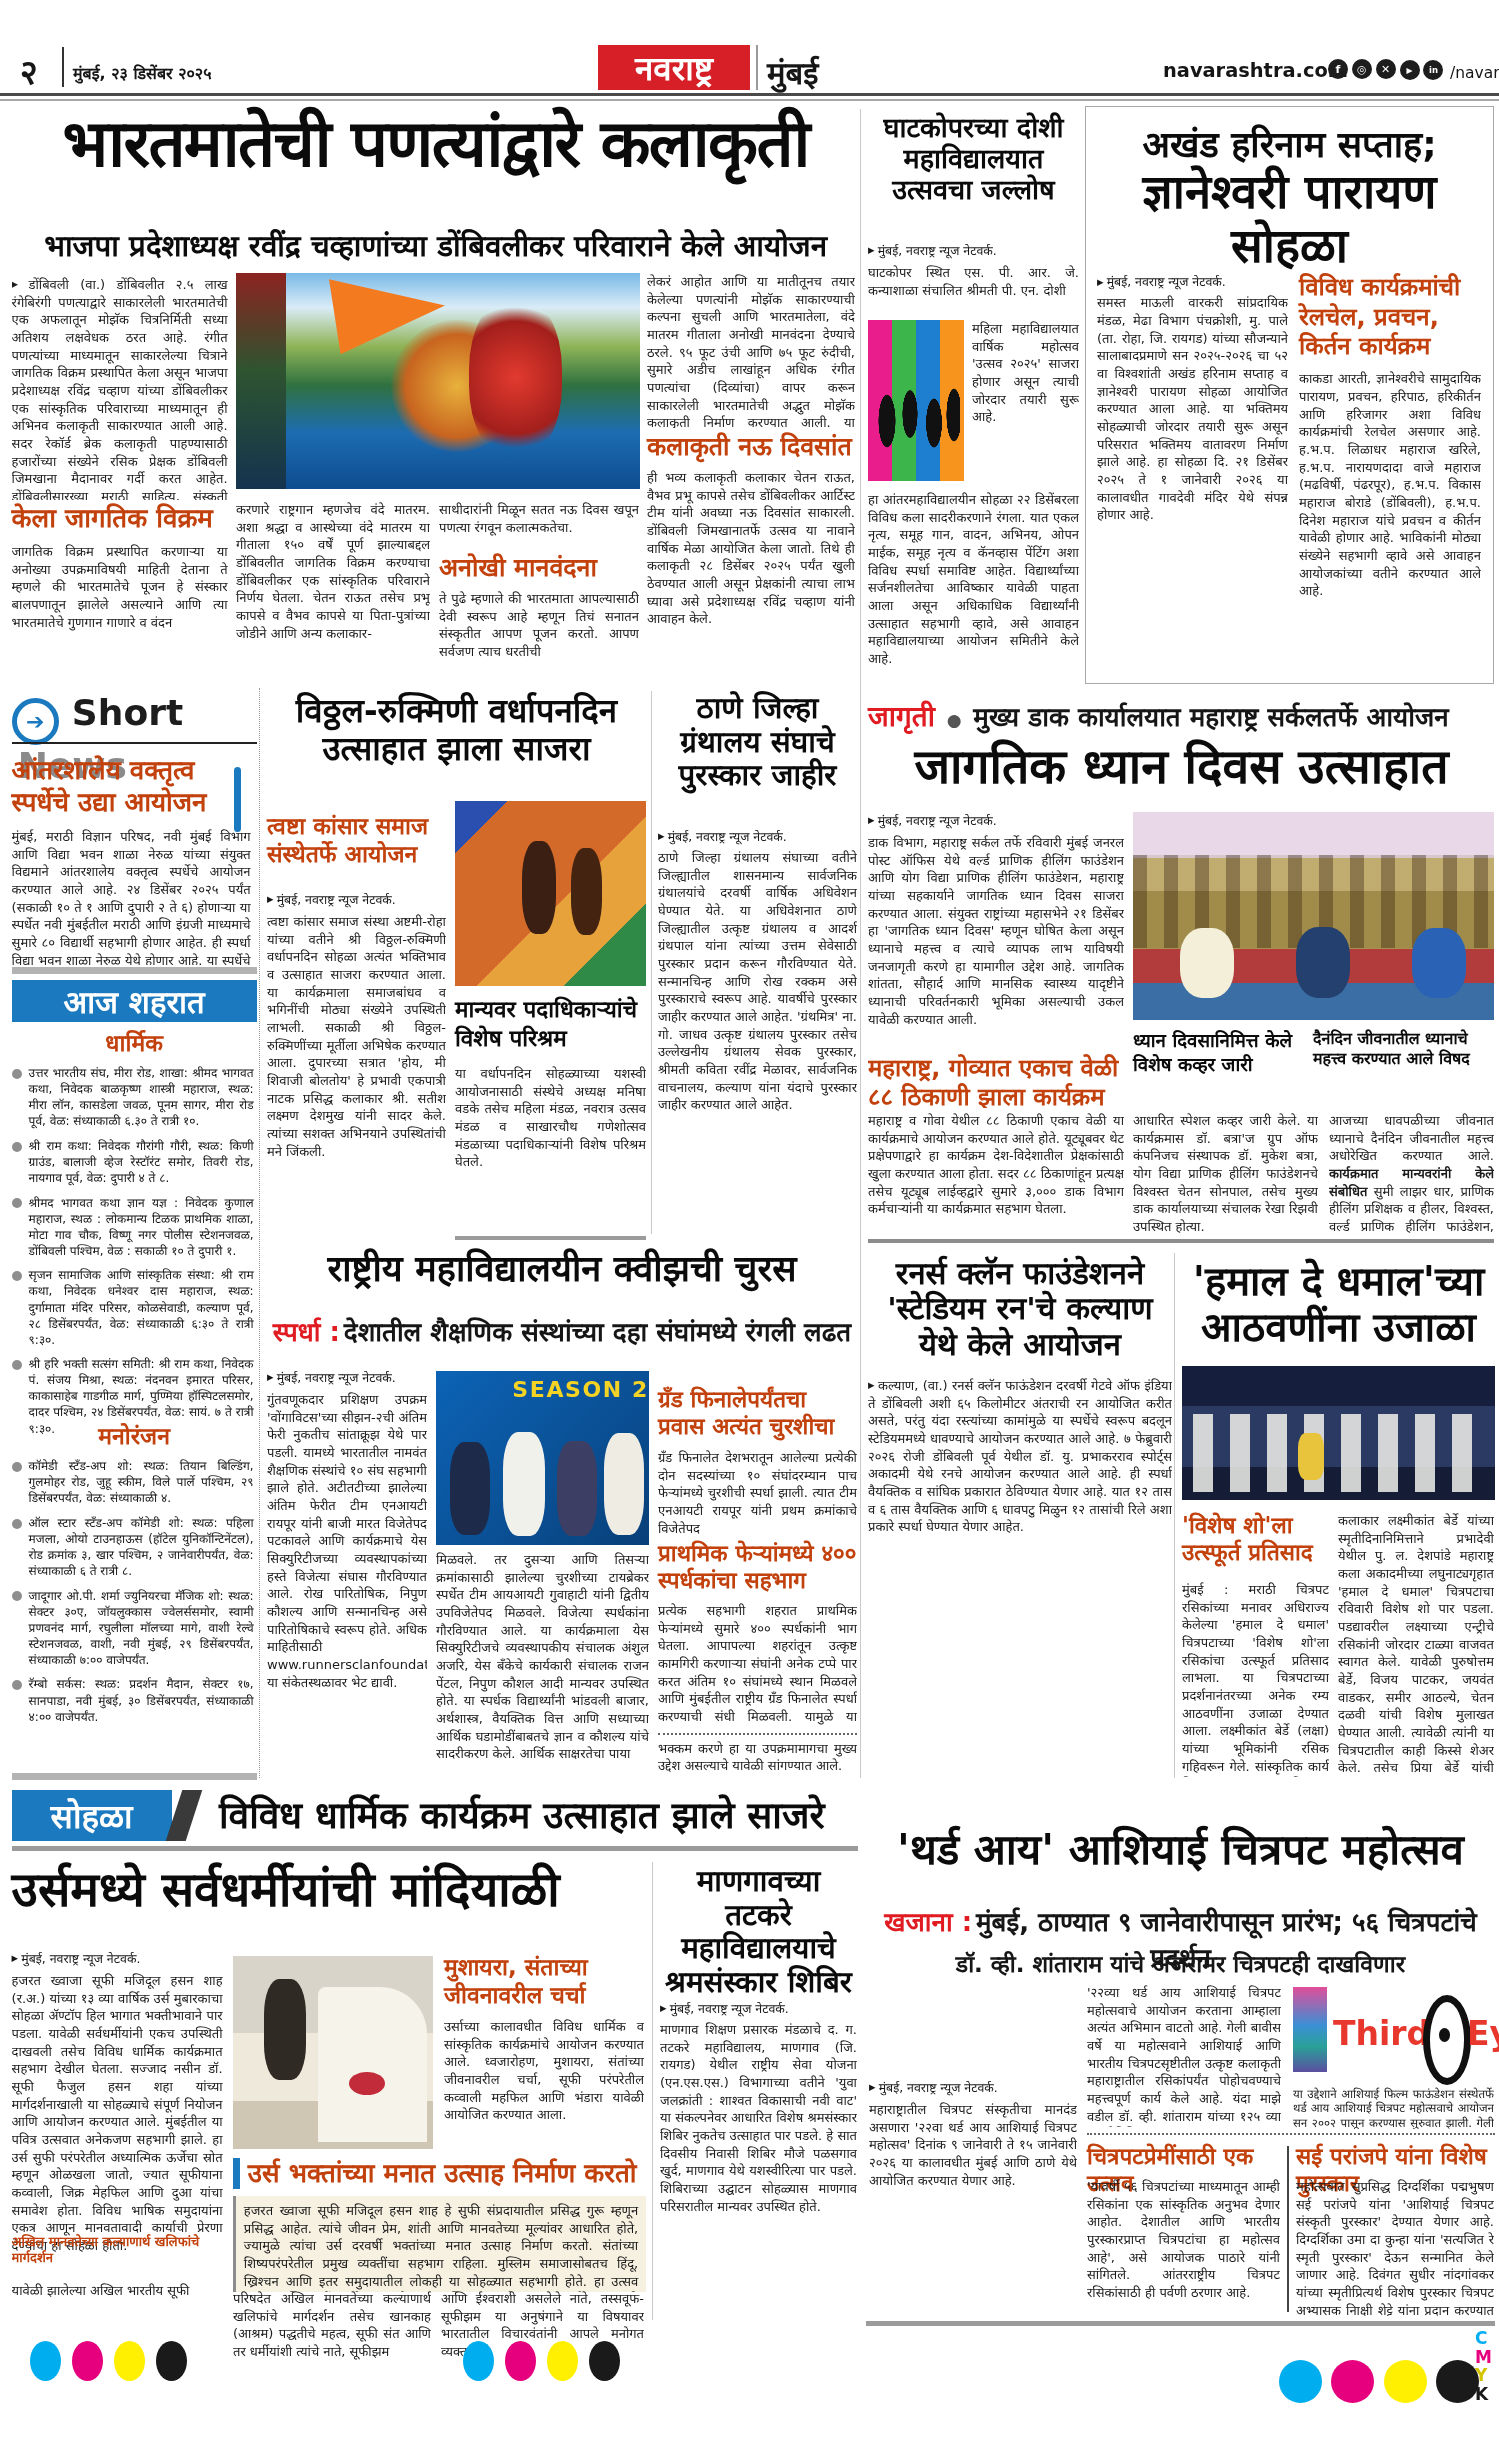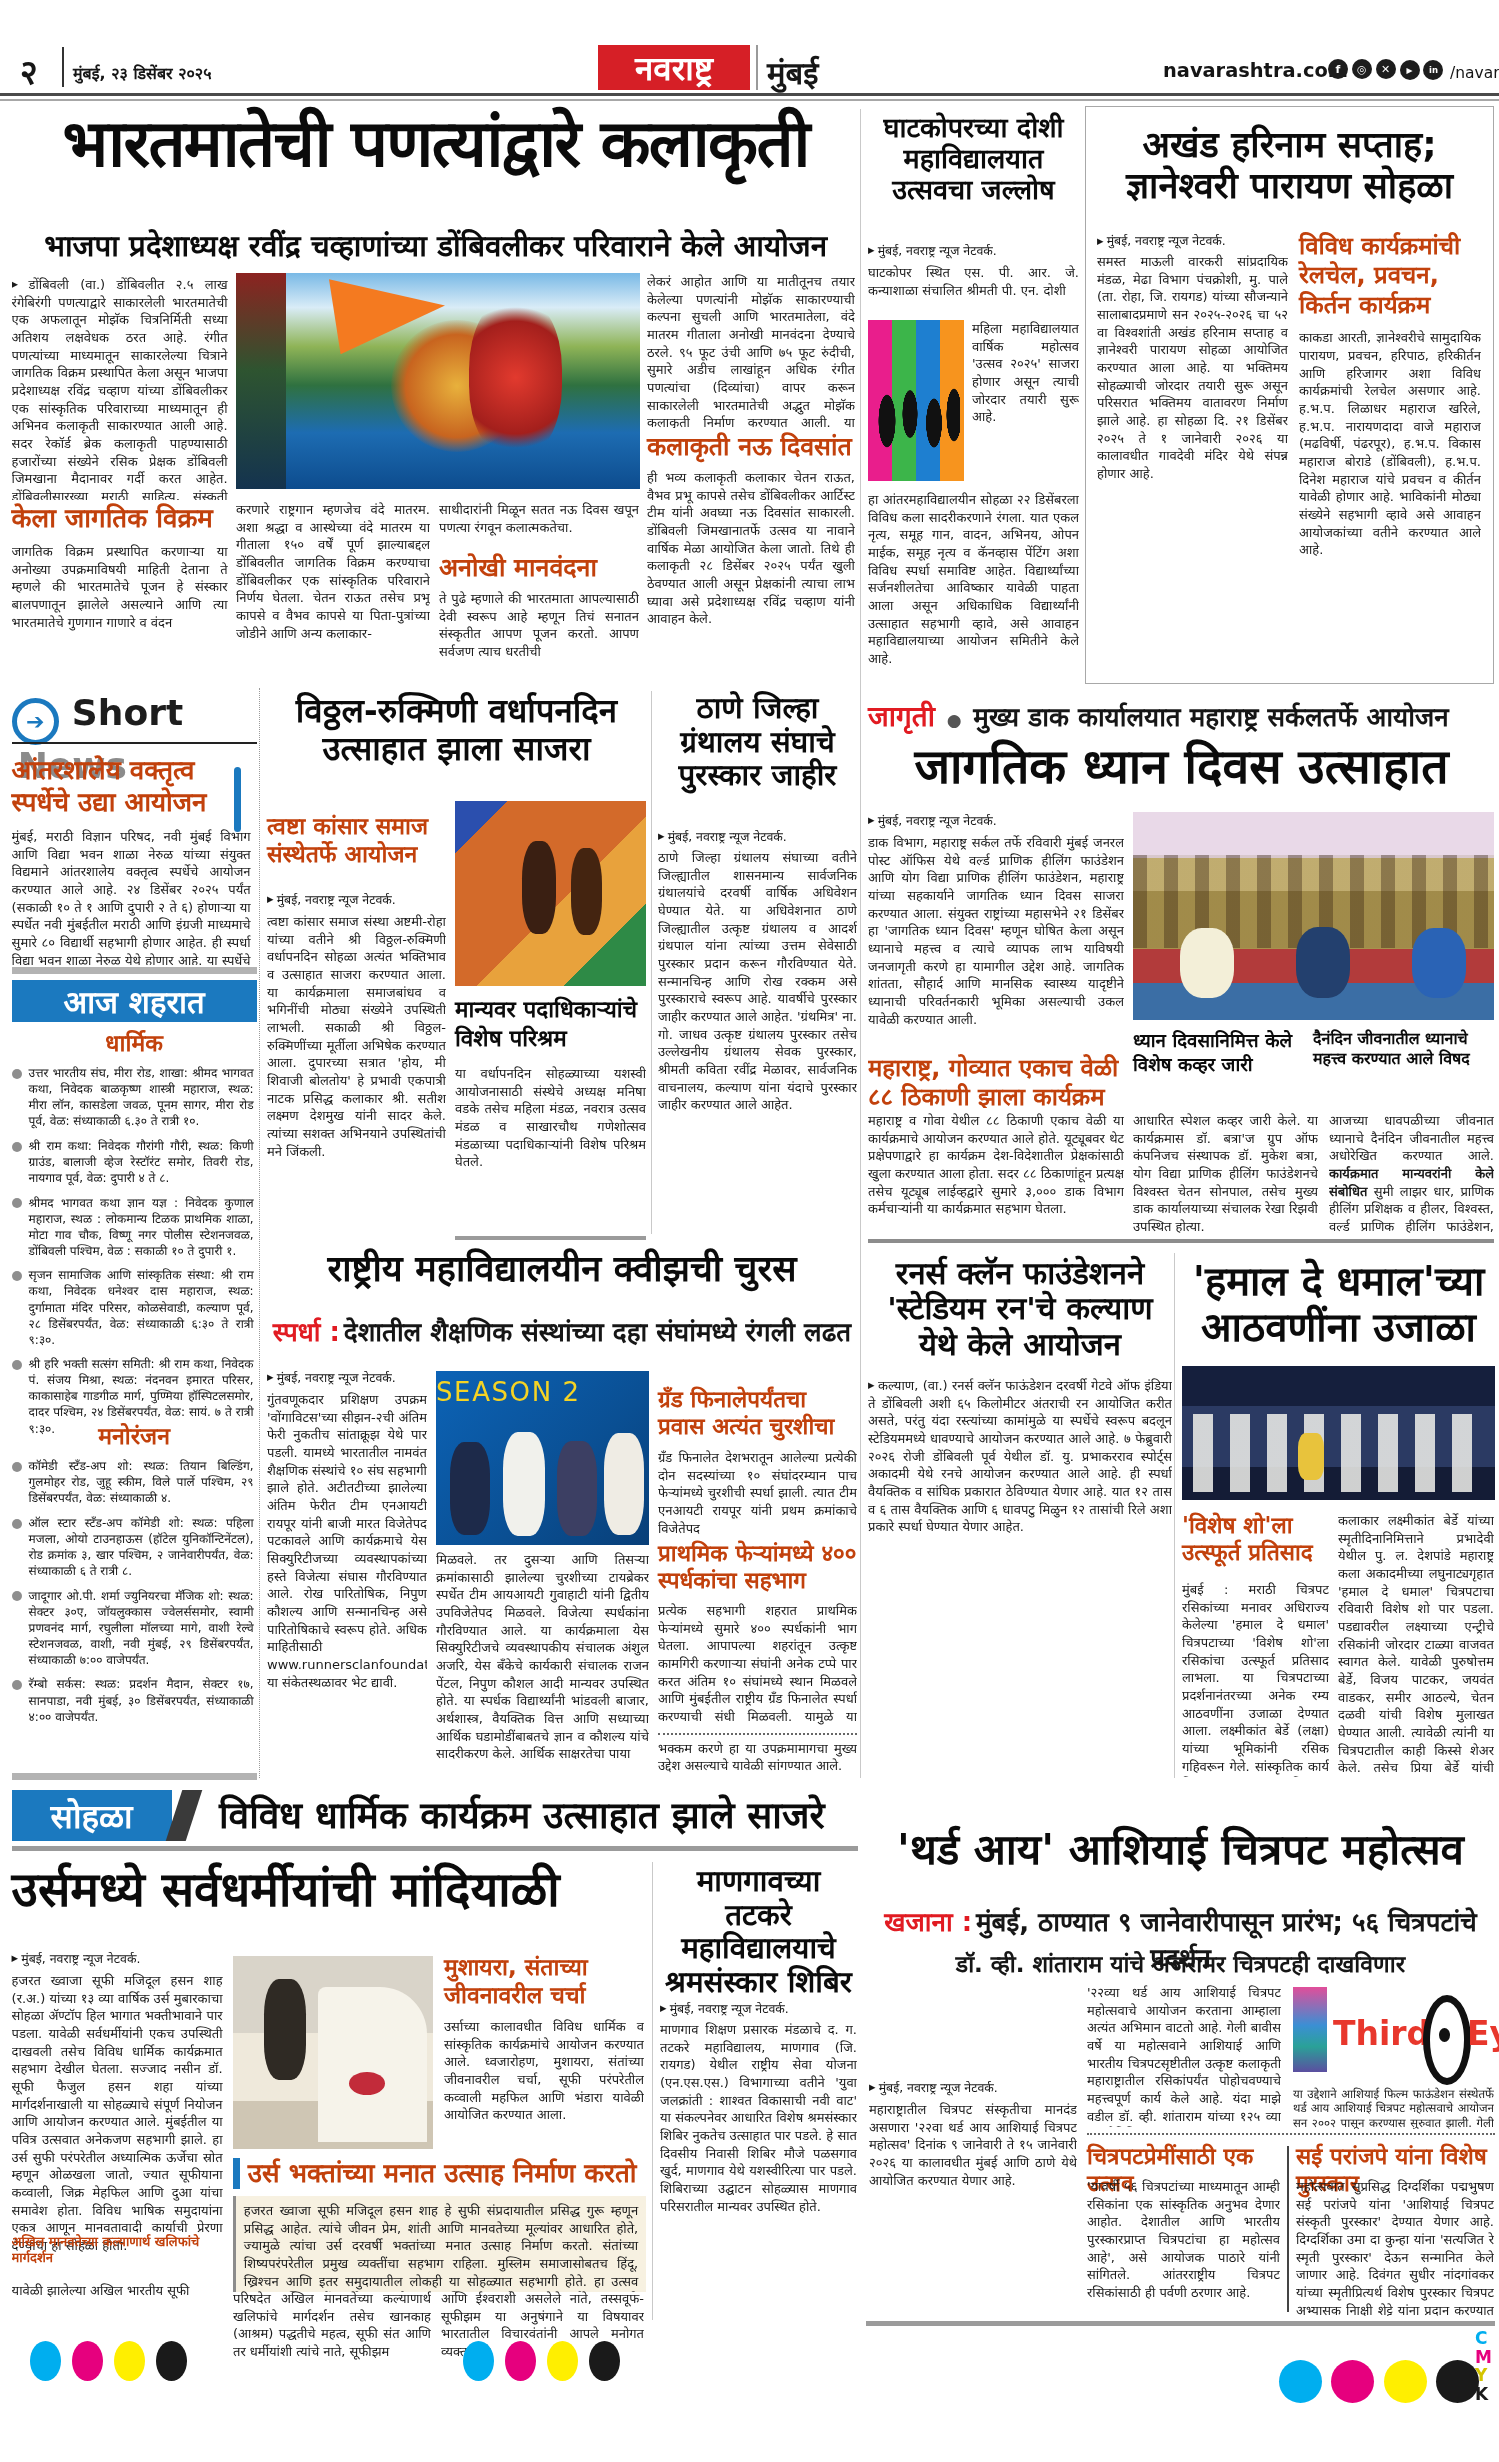--- a/index.html
+++ b/index.html
@@ -79,21 +79,21 @@
   <div class="c byl" style="left:868px;top:242px;width:211px"><span class="tri">▶</span><span>मुंबई, नवराष्ट्र न्यूज नेटवर्क.</span></div>
   <div class="c body" style="left:868px;top:264px;width:211px">घाटकोपर स्थित एस. पी. आर. जे. कन्याशाळा संचालित श्रीमती पी. एन. दोशी</div>
   <div class="photo" style="left:868px;top:320px;width:96px;height:161px;background:linear-gradient(90deg,#e91e8c 0 25%,#3cb54a 25% 50%,#1e7fd0 50% 75%,#f7941e 75% 100%)">
     <div style="position:absolute;left:4.7px;top:47px;width:87px;height:101px;background:radial-gradient(ellipse 14px 43px at 14px 54px,#111 60%,transparent 62%),radial-gradient(ellipse 12.4px 39px at 37px 47px,#111 60%,transparent 62%),radial-gradient(ellipse 13px 40px at 61px 56px,#111 60%,transparent 62%),radial-gradient(ellipse 12.4px 43px at 81px 48px,#111 60%,transparent 62%)"></div>
   </div>
   <div class="c body clip" style="left:972px;top:320px;width:107px;height:163px">महिला महाविद्यालयात वार्षिक महोत्सव 'उत्सव २०२५' साजरा होणार असून त्याची जोरदार तयारी सुरू आहे.</div>
   <div class="c body clip" style="left:868px;top:491px;width:211px;height:191px">हा आंतरमहाविद्यालयीन सोहळा २२ डिसेंबरला विविध कला सादरीकरणाने रंगला. यात एकल नृत्य, समूह गान, वादन, अभिनय, ओपन माईक, समूह नृत्य व कॅनव्हास पेंटिंग अशा विविध स्पर्धा समाविष्ट आहेत. विद्यार्थ्यांच्या सर्जनशीलतेचा आविष्कार यावेळी पाहता आला असून अधिकाधिक विद्यार्थ्यांनी उत्साहात सहभागी व्हावे, असे आवाहन महाविद्यालयाच्या आयोजन समितीने केले आहे.</div>
 
   <div class="c" style="left:1085px;top:106px;width:409px;height:578px;border:1.6px solid #a8a8a8;box-sizing:border-box;padding:9.3px 11px">
     <div class="hl ctr" style="font-size:36px;margin-top:7.8px">अखंड हरिनाम सप्ताह;</div>
-    <div class="hl ctr" style="font-size:36px;margin-bottom:26px">ज्ञानेश्वरी पारायण सोहळा</div>
+    <div class="hl ctr" style="font-size:47px;margin-bottom:1px">ज्ञानेश्वरी पारायण सोहळा</div>
     <div style="display:flex;gap:11px">
       <div style="width:191px">
         <div class="byl"><span class="tri">▶</span><span>मुंबई, नवराष्ट्र न्यूज नेटवर्क.</span></div>
         <div class="body clip" style="height:365px">समस्त माऊली वारकरी सांप्रदायिक मंडळ, मेढा विभाग पंचक्रोशी, मु. पाले (ता. रोहा, जि. रायगड) यांच्या सौजन्याने सालाबादप्रमाणे सन २०२५-२०२६ चा ५२ वा विश्वशांती अखंड हरिनाम सप्ताह व ज्ञानेश्वरी पारायण सोहळा आयोजित करण्यात आला आहे. या भक्तिमय सोहळ्याची जोरदार तयारी सुरू असून परिसरात भक्तिमय वातावरण निर्माण झाले आहे. हा सोहळा दि. २१ डिसेंबर २०२५ ते १ जानेवारी २०२६ या कालावधीत गावदेवी मंदिर येथे संपन्न होणार आहे.</div>
       </div>
       <div style="width:182px">
         <div class="subhd" style="font-size:24px;margin-bottom:9.3px">विविध कार्यक्रमांची रेलचेल, प्रवचन, किर्तन कार्यक्रम</div>
         <div class="body clip" style="height:311px">काकडा आरती, ज्ञानेश्वरीचे सामुदायिक पारायण, प्रवचन, हरिपाठ, हरिकीर्तन आणि हरिजागर अशा विविध कार्यक्रमांची रेलचेल असणार आहे. ह.भ.प. लिळाधर महाराज खरिले, ह.भ.प. नारायणदादा वाजे महाराज (मढविर्षी, पंढरपूर), ह.भ.प. विकास महाराज बोराडे (डोंबिवली), ह.भ.प. दिनेश महाराज यांचे प्रवचन व कीर्तन यावेळी होणार आहे. भाविकांनी मोठ्या संख्येने सहभागी व्हावे असे आवाहन आयोजकांच्या वतीने करण्यात आले आहे.</div>
       </div>
     </div>
@@ -222,21 +222,21 @@
   <div class="c body clip" style="left:1338px;top:1512px;width:156px;height:264px">कलाकार लक्ष्मीकांत बेर्डे यांच्या स्मृतीदिनानिमित्ताने प्रभादेवी येथील पु. ल. देशपांडे महाराष्ट्र कला अकादमीच्या लघुनाट्यगृहात 'हमाल दे धमाल' चित्रपटाचा रविवारी विशेष शो पार पडला. पडद्यावरील लक्ष्याच्या एन्ट्रीचे रसिकांनी जोरदार टाळ्या वाजवत स्वागत केले. यावेळी पुरुषोत्तम बेर्डे, विजय पाटकर, जयवंत वाडकर, समीर आठल्ये, चेतन दळवी यांची विशेष मुलाखत घेण्यात आली. त्यावेळी त्यांनी या चित्रपटातील काही किस्से शेअर केले. तसेच प्रिया बेर्डे यांची उपस्थिती असल्याने कार्यक्रमाला रंगत आली. दरम्यान, चित्रनगरीचे सह व्यवस्थापकीय संचालक प्रशांत साजणीकर यांनी मान्यवरांचे स्वागत केले.</div>
 
   <div class="c hl ctr" style="left:267px;top:1248px;width:590px;font-size:36px;white-space:nowrap">राष्ट्रीय महाविद्यालयीन क्वीझची चुरस</div>
   <div class="c ctr" style="left:267px;top:1313px;width:590px">
     <span class="kickred" style="font-size:26px">स्पर्धा :</span>
     <span class="b" style="font-size:26px">देशातील शैक्षणिक संस्थांच्या दहा संघांमध्ये रंगली लढत</span>
   </div>
   <div class="c byl" style="left:267px;top:1369px;width:160px"><span class="tri">▶</span><span>मुंबई, नवराष्ट्र न्यूज नेटवर्क.</span></div>
   <div class="c body clip" style="left:267px;top:1391px;width:160px;height:385px">गुंतवणूकदार प्रशिक्षण उपक्रम 'वोंगाविटस'च्या सीझन-२ची अंतिम फेरी नुकतीच सांताक्रूझ येथे पार पडली. यामध्ये भारतातील नामवंत शैक्षणिक संस्थांचे १० संघ सहभागी झाले होते. अटीतटीच्या झालेल्या अंतिम फेरीत टीम एनआयटी रायपूर यांनी बाजी मारत विजेतेपद पटकावले आणि कार्यक्रमाचे येस सिक्युरिटीजच्या व्यवस्थापकांच्या हस्ते विजेत्या संघास गौरविण्यात आले. रोख पारितोषिक, निपुण कौशल्य आणि सन्मानचिन्ह असे पारितोषिकाचे स्वरूप होते. अधिक माहितीसाठी www.runnersclanfoundation.in या संकेतस्थळावर भेट द्यावी.</div>
   <div class="photo" style="left:436px;top:1371px;width:213px;height:174px;background:linear-gradient(135deg,#0c63b6,#0a4f93 60%,#083f78)">
-    <div style="position:absolute;left:0;top:6.2px;width:100%;text-align:left;color:#f5d324;font-weight:normal;font-size:26px;letter-spacing:1.6px">SEASON 2</div>
+    <div style="position:absolute;left:0;top:6.2px;width:100%;text-align:right;color:#f5d324;font-weight:bold;font-size:22px;letter-spacing:1.6px">SEASON 2</div>
     <div style="position:absolute;left:14px;top:71px;width:40px;height:93px;border-radius:35%;background:#1d2a4a"></div>
     <div style="position:absolute;left:67px;top:61px;width:42px;height:104px;border-radius:35%;background:#f1f1ec"></div>
     <div style="position:absolute;left:121px;top:70px;width:40px;height:95px;border-radius:35%;background:#3c3f63"></div>
     <div style="position:absolute;left:168px;top:62px;width:40px;height:102px;border-radius:35%;background:#efece4"></div>
   </div>
   <div class="c body clip" style="left:436px;top:1551px;width:213px;height:225px">मिळवले. तर दुसऱ्या आणि तिसऱ्या क्रमांकासाठी झालेल्या चुरशीच्या टायब्रेकर स्पर्धेत टीम आयआयटी गुवाहाटी यांनी द्वितीय उपविजेतेपद मिळवले. विजेत्या स्पर्धकांना गौरविण्यात आले. या कार्यक्रमाला येस सिक्युरिटीजचे व्यवस्थापकीय संचालक अंशुल अजरि, येस बँकेचे कार्यकारी संचालक राजन पेंटल, निपुण कौशल आदी मान्यवर उपस्थित होते. या स्पर्धक विद्यार्थ्यांनी भांडवली बाजार, अर्थशास्त्र, वैयक्तिक वित्त आणि सध्याच्या आर्थिक घडामोडींबाबतचे ज्ञान व कौशल्य यांचे सादरीकरण केले. आर्थिक साक्षरतेचा पाया</div>
   <div class="c subhd" style="left:658px;top:1386px;width:199px;font-size:22.5px">ग्रँड फिनालेपर्यंतचा प्रवास अत्यंत चुरशीचा</div>
   <div class="c body clip" style="left:658px;top:1449px;width:199px;height:87px">ग्रँड फिनालेत देशभरातून आलेल्या प्रत्येकी दोन सदस्यांच्या १० संघांदरम्यान पाच फेऱ्यांमध्ये चुरशीची स्पर्धा झाली. त्यात टीम एनआयटी रायपूर यांनी प्रथम क्रमांकाचे विजेतेपद</div>
   <div class="c subhd" style="left:658px;top:1540px;width:199px;font-size:22.5px">प्राथमिक फेऱ्यांमध्ये ४०० स्पर्धकांचा सहभाग</div>
   <div class="c body clip" style="left:658px;top:1602px;width:199px;height:123px">प्रत्येक सहभागी शहरात प्राथमिक फेऱ्यांमध्ये सुमारे ४०० स्पर्धकांनी भाग घेतला. आपापल्या शहरांतून उत्कृष्ट कामगिरी करणाऱ्या संघांनी अनेक टप्पे पार करत अंतिम १० संघांमध्ये स्थान मिळवले आणि मुंबईतील राष्ट्रीय ग्रँड फिनालेत स्पर्धा करण्याची संधी मिळवली. यामुळे या उपक्रमाचा व्यापक स्तर, कठोर स्पर्धात्मकता आणि अखिल-भारतीय पोहोच अधोरेखित झाली. अतिशय रोमहर्षक आणि अटीतटीच्या अंतिम फेरीनंतर एनआयटी रायपूर संघातील प्रभात शर्मा आणि तनिष अग्रवाल यांनी विजेतेपद पटकावले</div>

